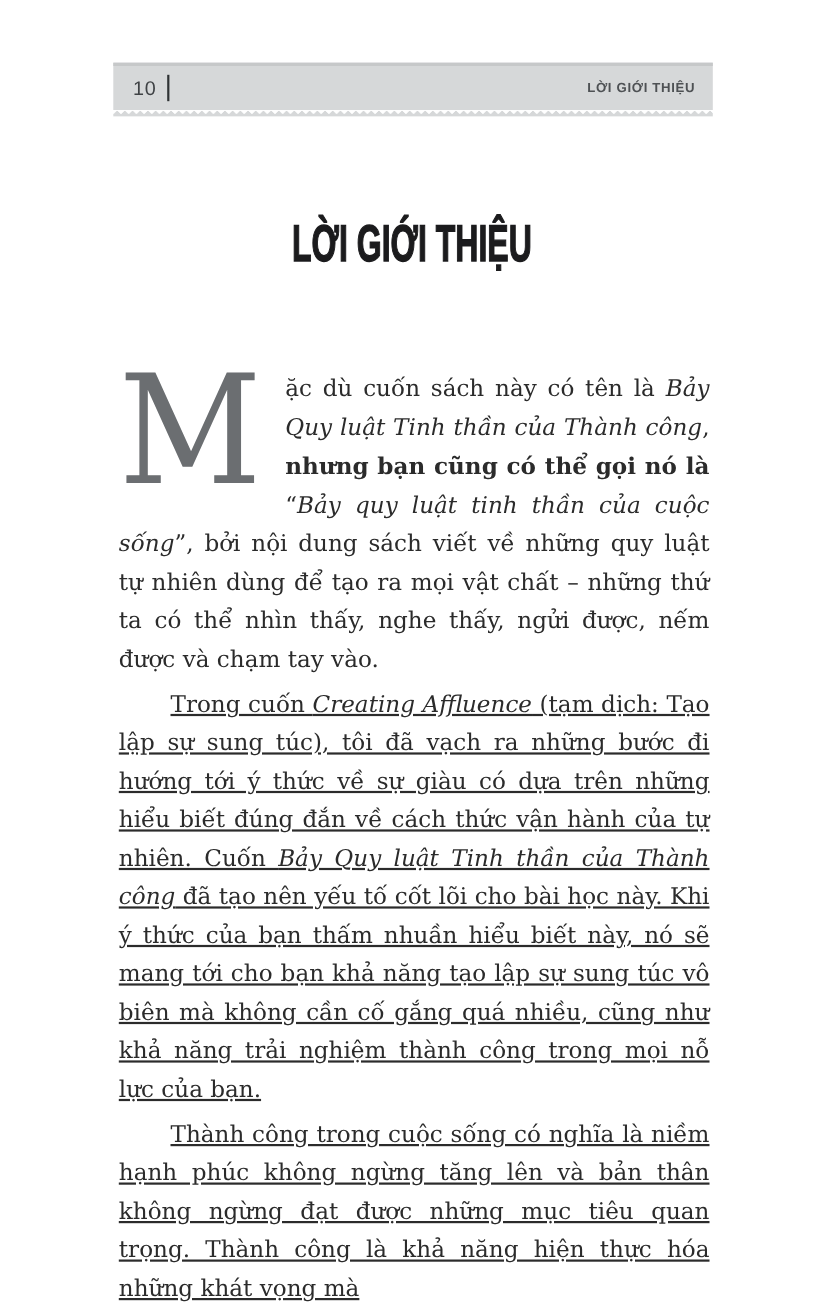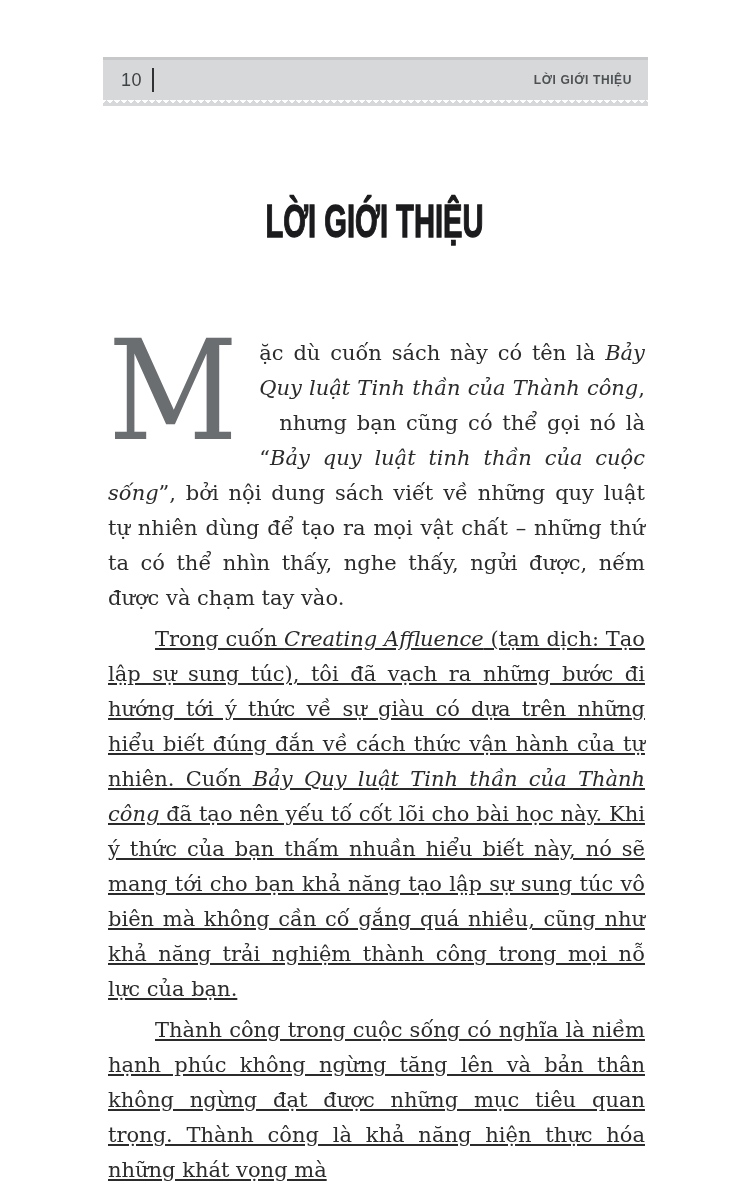--- a/index.html
+++ b/index.html
@@ -84,21 +84,21 @@
     width: 537px;
     font-size: 21px;
     line-height: 35px;
     text-align: justify;
     color: #2b2b2b;
   }
   .para { margin: 0; }
   .para + .para { margin-top: 6px; text-decoration: underline; }
   .para.indent { text-indent: 47px; }
   .seg-i { font-style: italic; }
-  .seg-b { font-weight: normal; margin-left: 20px; }
+  .seg-b { font-weight: bold; }
   .dropcap {
     float: left;
     font-family: "DejaVu Serif", serif;
     font-size: 138px;
     line-height: 103px;
     height: 103px;
     color: #6b6e71;
     margin: 4px 10px 0 0;
     transform: scaleX(0.92);
     transform-origin: 0 0;

